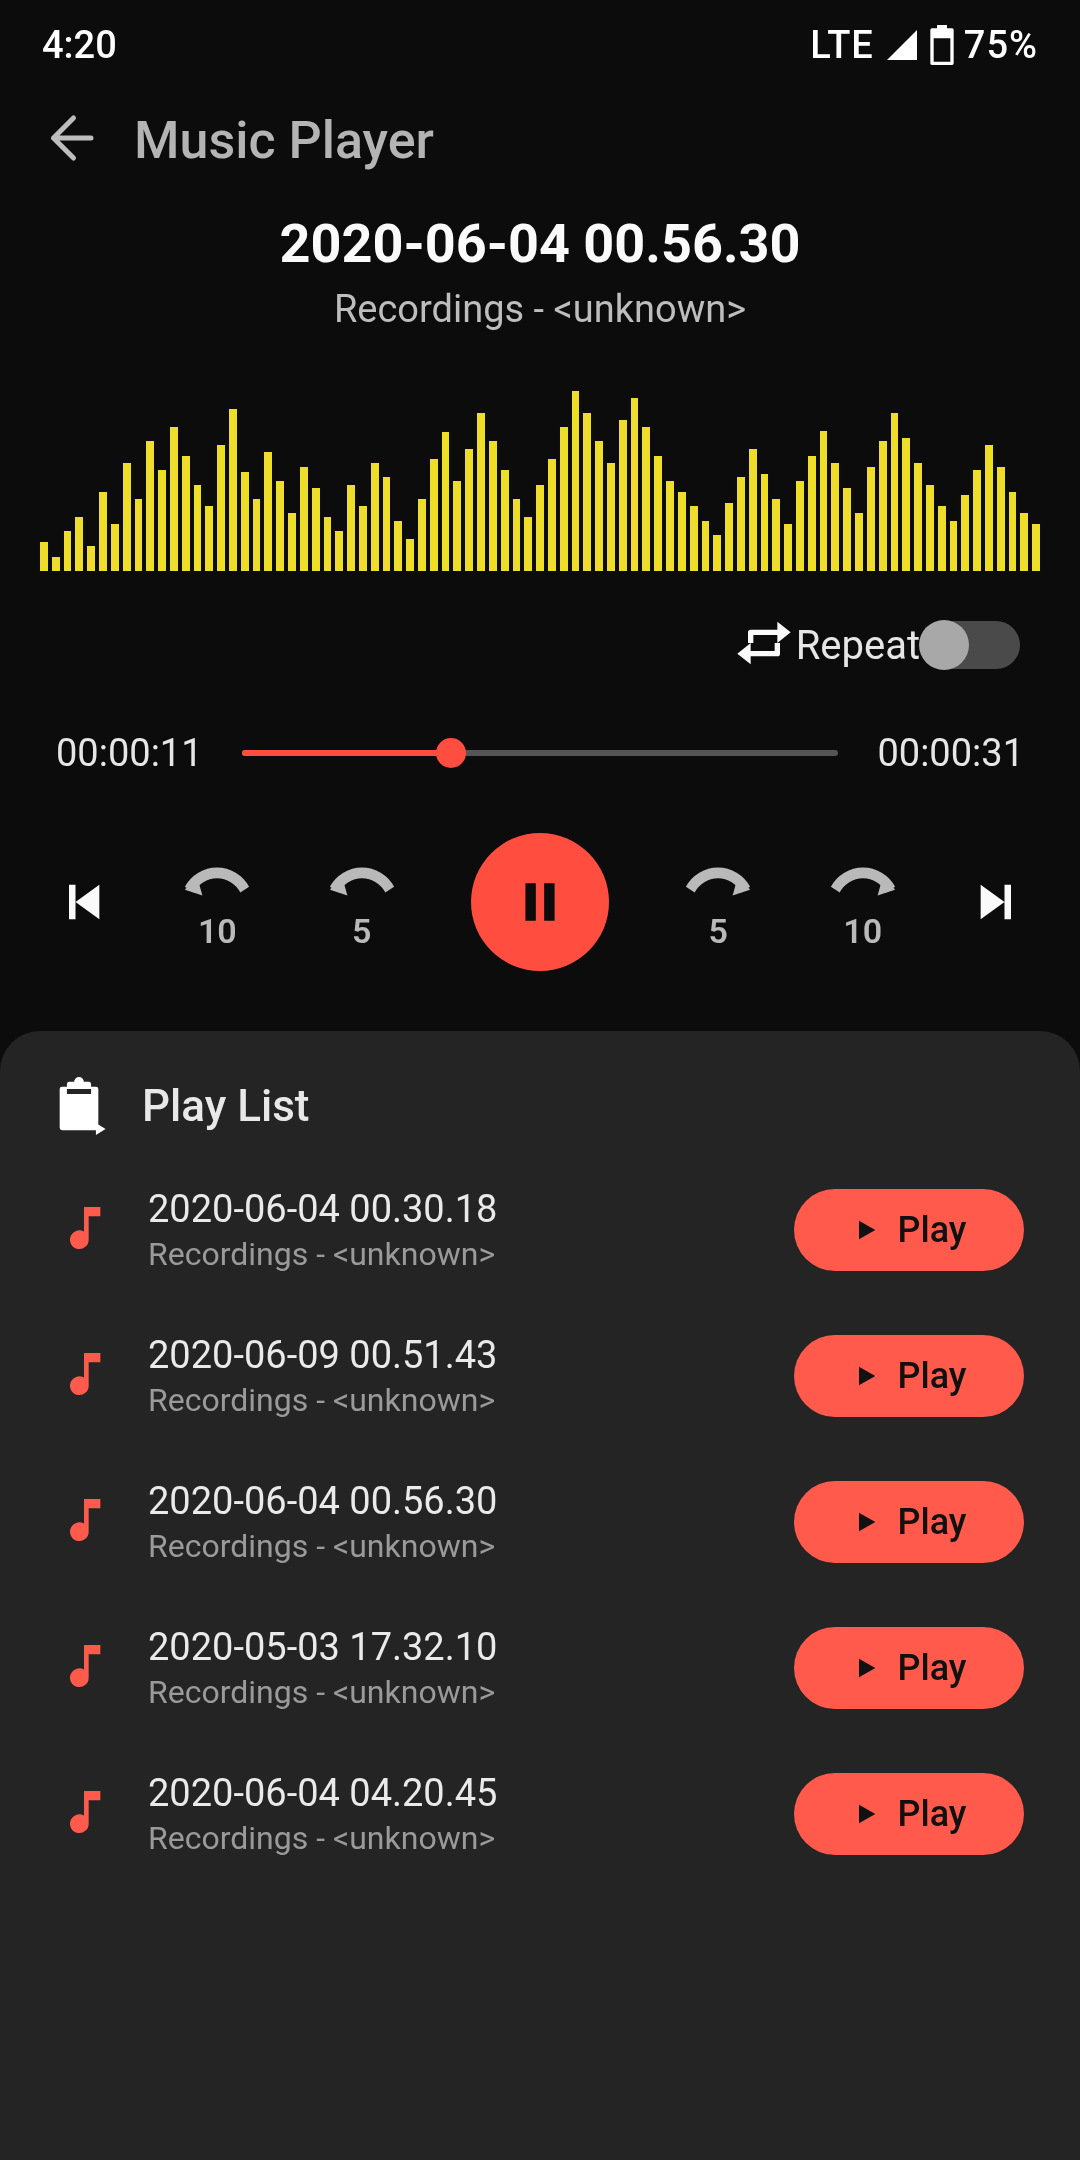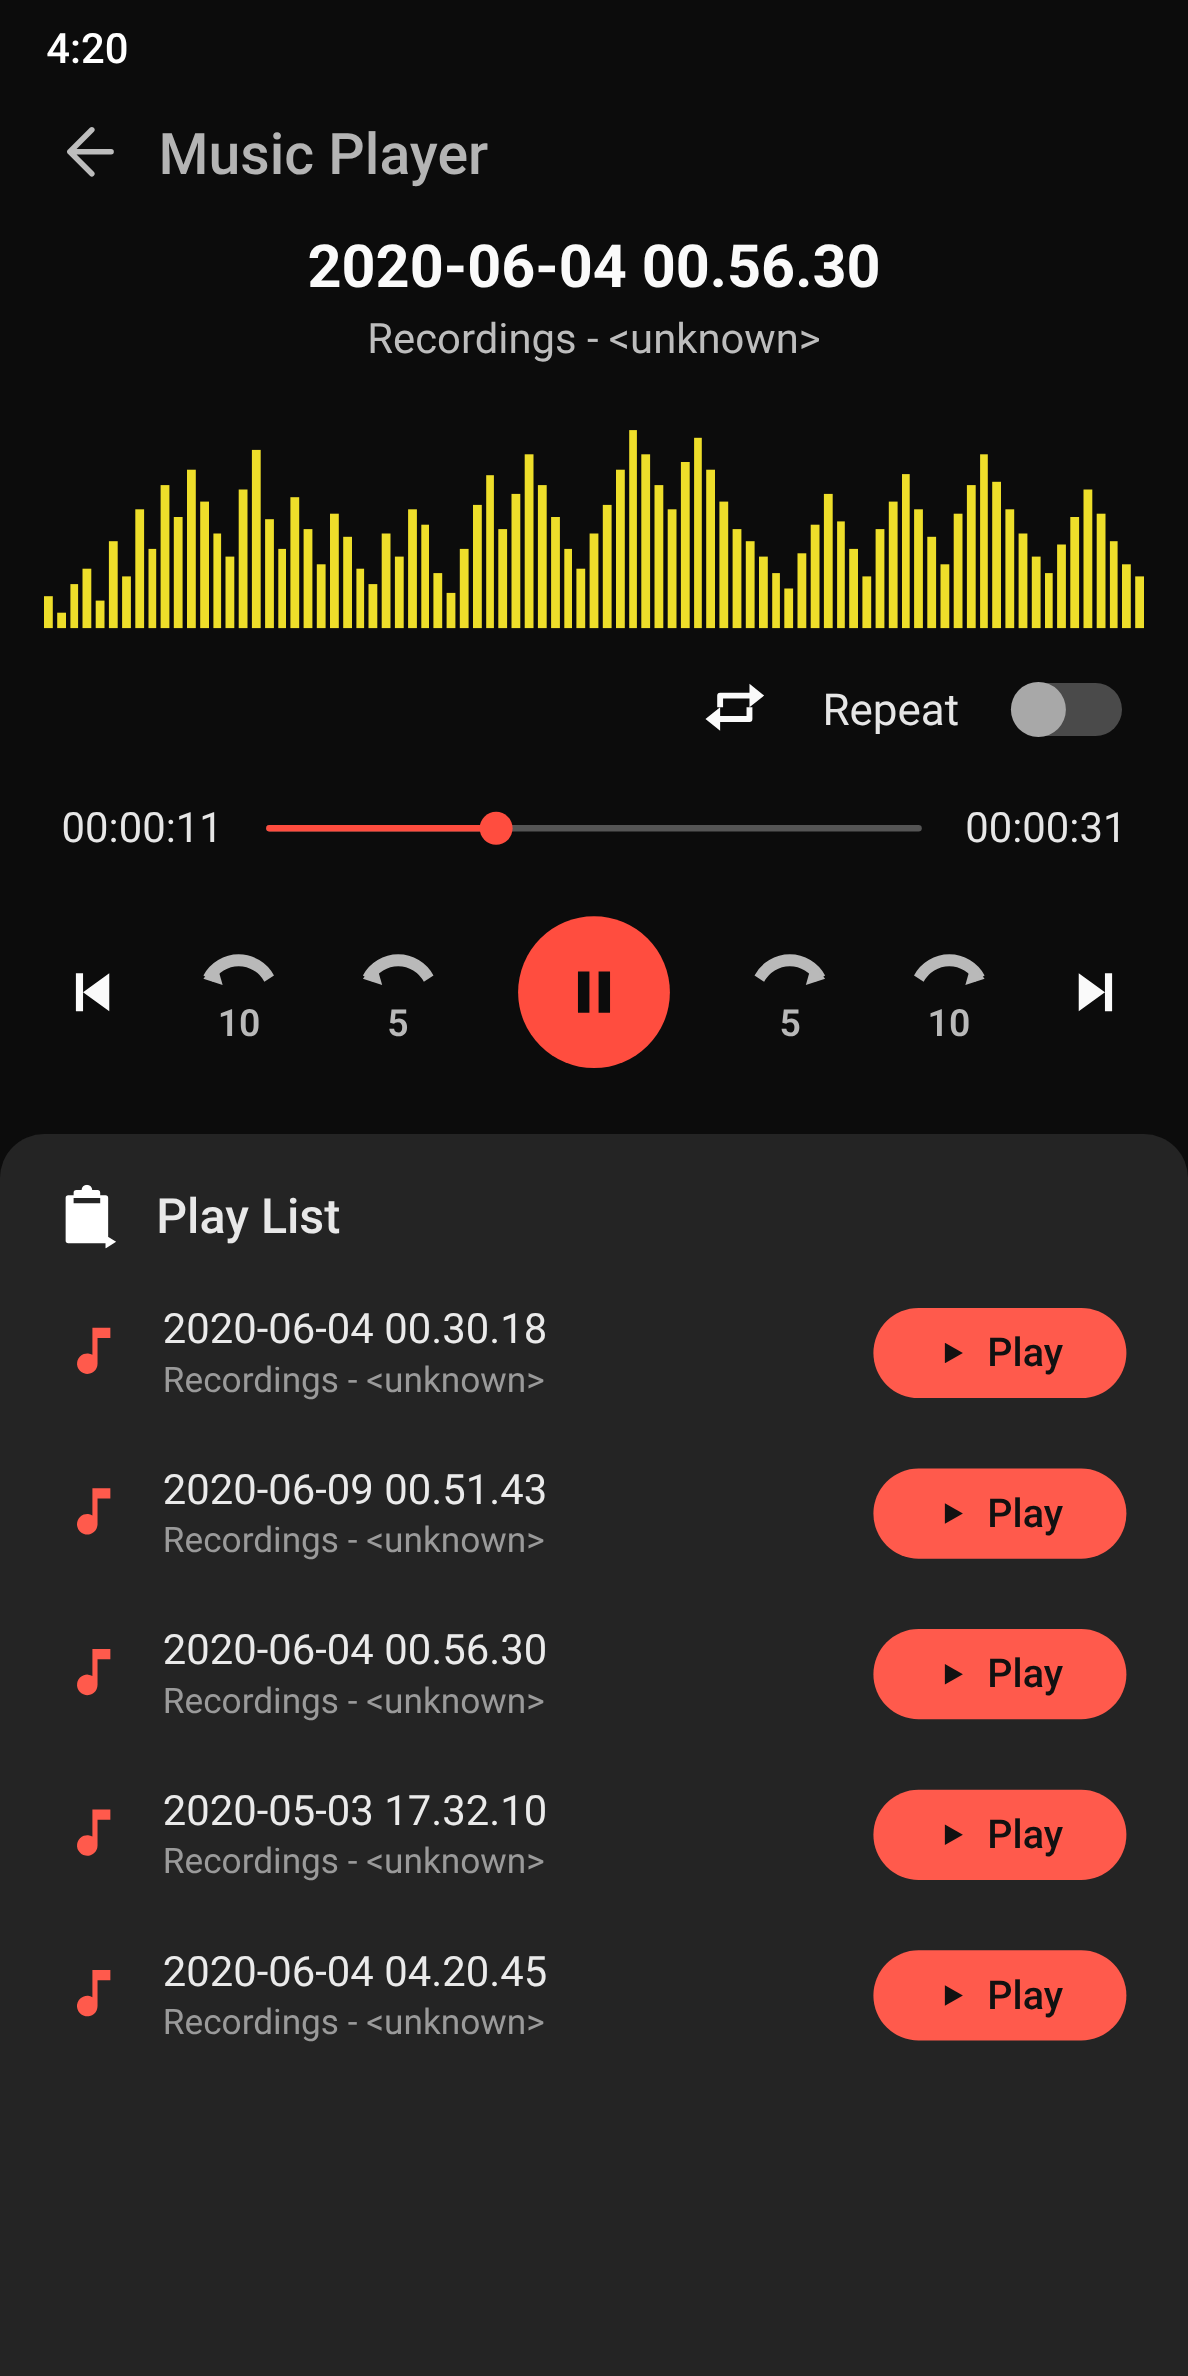--- a/index.html
+++ b/index.html
@@ -22,21 +22,21 @@
     font-weight: 500;
   }
   .status-right { display: flex; align-items: center; gap: 10px; }
   .status-right span { letter-spacing: 1px; }
 
   
   .app-bar {
     display: flex;
     align-items: center;
     gap: 38px;
-    padding: 18px 46px 40px;
+    padding: 18px 36px 40px;
   }
   .back-arrow svg { width: 60px; height: 60px; stroke: #bdbdbd; stroke-width: 4; fill: none; stroke-linecap: round; stroke-linejoin: round; }
   .app-title { font-size: 52px; color: #b4b4b4; font-weight: 500; }
 
   
   .np-title { text-align: center; font-size: 54px; font-weight: 700; color: #fafafa; }
   .np-subtitle { text-align: center; font-size: 38px; color: #bdbdbd; margin-top: 12px; }
 
   
   .waveform {
@@ -49,21 +49,20 @@
   .waveform div {
     flex: 1;
     background: #eede2a;
   }
 
   
   .repeat-row {
     display: flex;
     align-items: center;
     justify-content: flex-end;
-    gap: 48px;
     padding: 30px 60px 10px 0;
   }
   .repeat-icon svg { width: 64px; height: 64px; fill: #fafafa; }
   .repeat-label { font-size: 40px; color: #e6e6e6; }
   .toggle {
     width: 100px; height: 48px; border-radius: 24px;
     background: #4a4a4a; position: relative;
   }
   .toggle .knob {
     width: 50px; height: 50px; border-radius: 50%;
@@ -122,20 +121,30 @@
     background:#ff5a4c; color:#111; border-radius: 60px;
     width: 230px; height: 82px; font-size: 36px; font-weight:500;
   }
   .pl-play svg { width: 28px; height: 32px; fill:#111; }
 </style>
 </head>
 <body>
 
 <div class="status-bar">
   <span>4:20</span>
+  <div class="status-right">
+    <span>LTE</span>
+    <svg width="36" height="36" viewBox="0 0 24 24">
+        <path fill="#fff" d="M2 22h20L22 2z"></path>
+      </svg>
+    <svg width="24" height="40" viewBox="0 0 14 24">
+        <path fill="#fff" d="M4 0h6v2h3a1 1 0 0 1 1 1v20a1 1 0 0 1-1 1H1a1 1 0 0 1-1-1V3a1 1 0 0 1 1-1h3zM2 8v14h10V8z"></path>
+      </svg>
+    <span>75%</span>
+  </div>
 </div>
 
 <div class="app-bar">
   <div class="back-arrow">
     <svg viewBox="0 0 48 48">
         <path d="M30 8 14 24l16 16M14 24h30"></path>
       </svg>
   </div>
   <div class="app-title">Music Player</div>
 </div>

